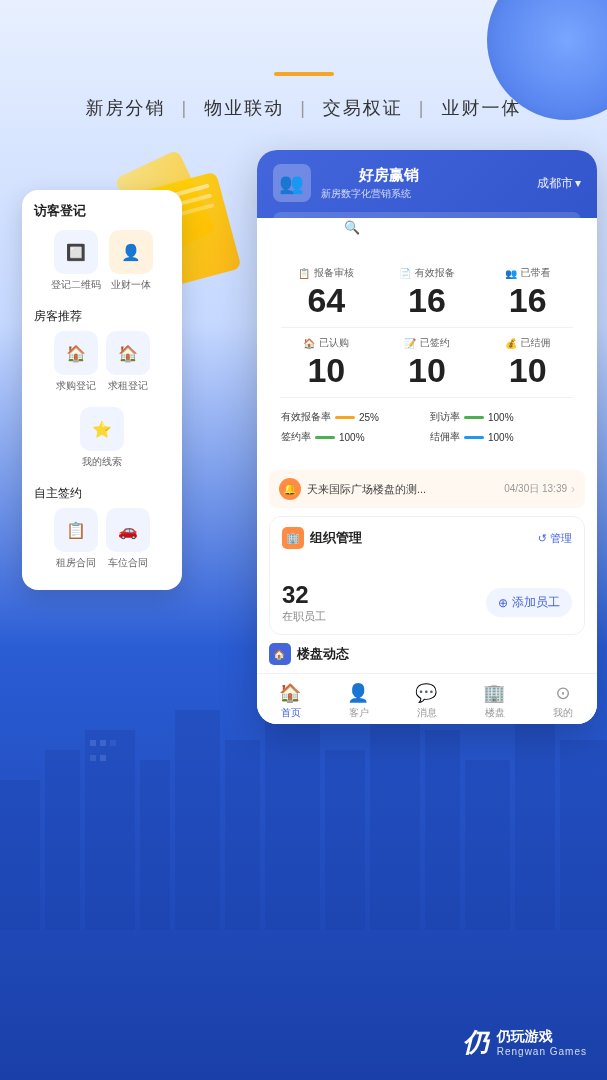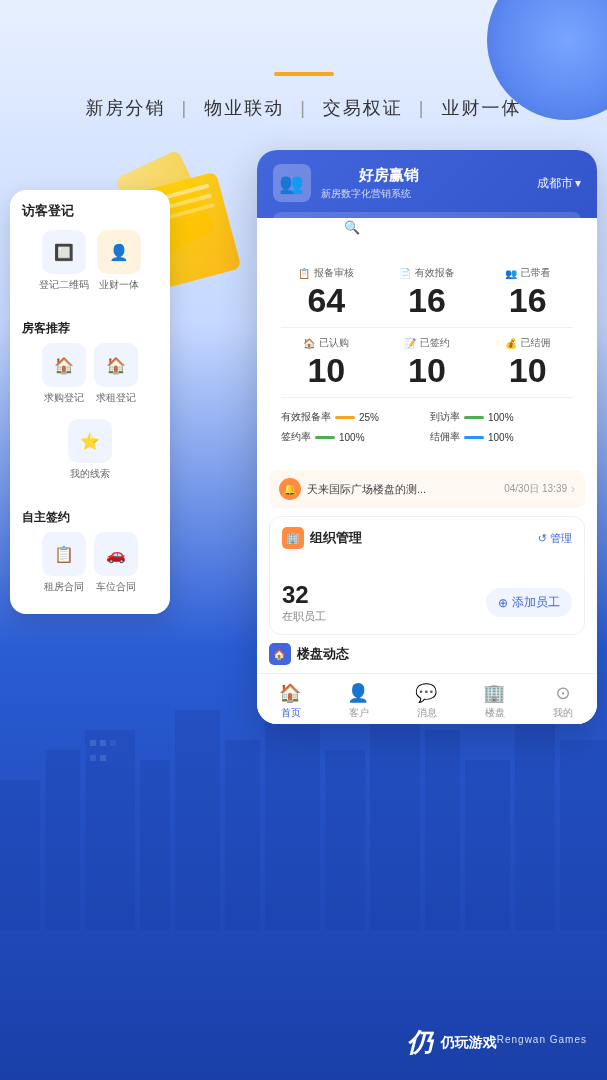--- a/index.html
+++ b/index.html
@@ -67,21 +67,21 @@
     .content-area {
       position: relative;
       margin-top: 30px;
       height: 780px;
       z-index: 2;
     }
 
     
     .left-card {
       position: absolute;
-      left: 10px;
+      left: 22px;
       top: 40px;
       width: 160px;
       background: white;
       border-radius: 16px;
       padding: 12px;
       box-shadow: 0 8px 24px rgba(0,0,0,0.15);
       z-index: 3;
     }
     .left-card-title {
       font-size: 13px;
@@ -114,23 +114,23 @@
     }
     .left-card-row {
       display: flex;
       gap: 8px;
       justify-content: center;
     }
 
     
     .section-title-sm {
       font-size: 12px;
-      font-weight: 700;
+      font-weight: 400;
       color: #222;
-      margin: 20px 0 6px;
+      margin: 8px 0 6px;
     }
 
     
     .main-app-card {
       position: absolute;
       right: 10px;
       top: 0;
       width: 340px;
       background: white;
       border-radius: 20px;
@@ -459,21 +459,21 @@
       position: absolute;
       bottom: 20px;
       right: 20px;
       z-index: 10;
       display: flex;
       align-items: center;
       gap: 8px;
     }
     .watermark-text {
       display: flex;
-      flex-direction: row;
+      flex-direction: column;
       justify-content: space-between;
     }
     .watermark-cn {
       font-size: 14px;
       color: white;
       font-weight: 700;
     }
     .watermark-en {
       font-size: 10px;
       color: rgba(255,255,255,0.8);

